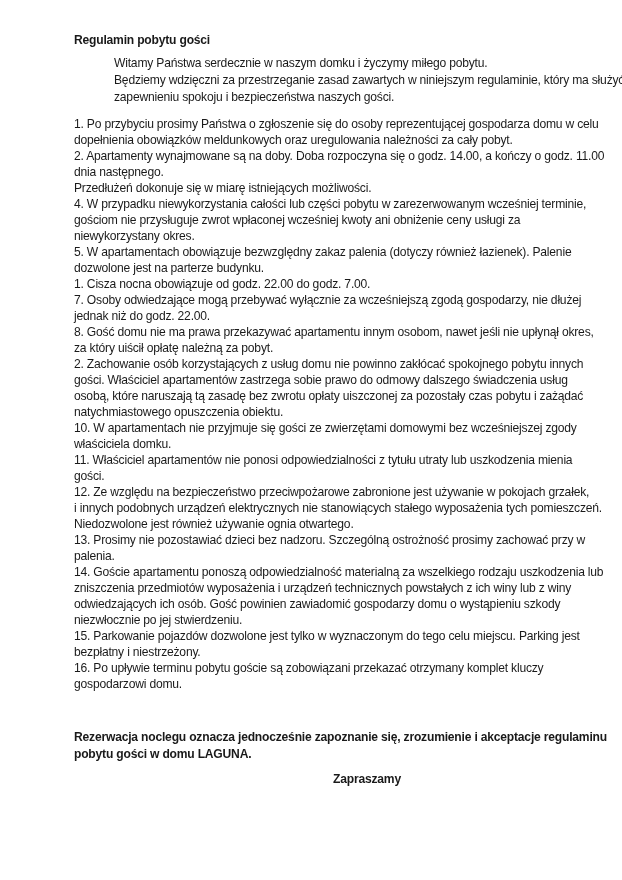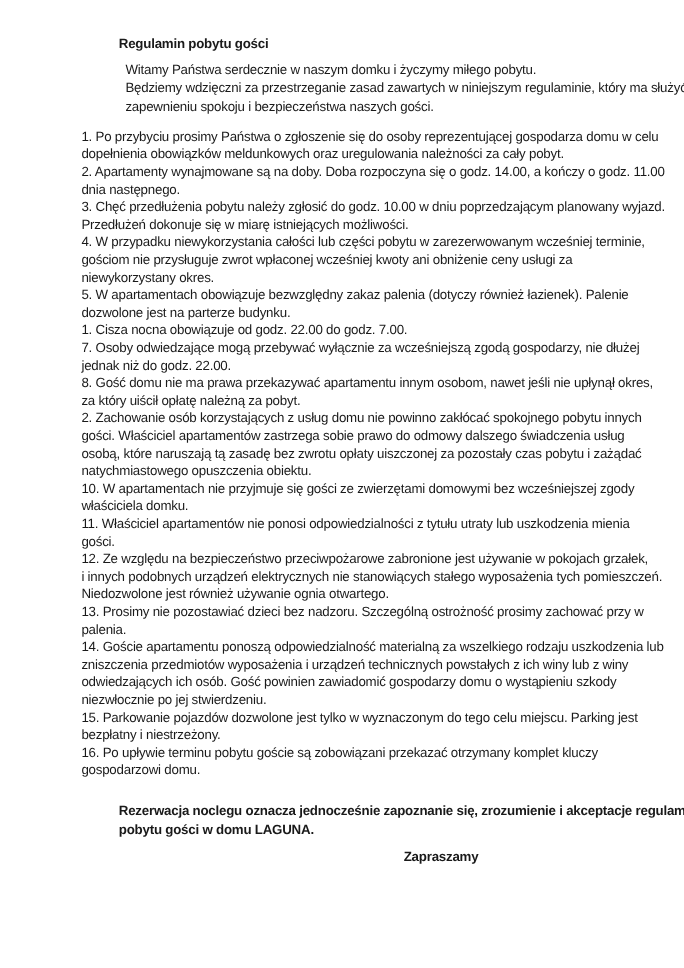--- a/index.html
+++ b/index.html
@@ -1,20 +1,20 @@
 <!DOCTYPE html>
 <html><head>
 <meta charset="utf-8">
 <style>
   html, body { margin: 0; padding: 0; background: #ffffff; }
   body { width: 622px; height: 880px; position: relative; overflow: hidden;
          font-family: "Liberation Sans", sans-serif; color: #1a1a1a; }
   .line { position: absolute; left: 74px; white-space: nowrap; font-size: 12.1px;
           letter-spacing: -0.2px; line-height: 16px; height: 16px; }
-  .b { font-weight: bold; margin-left: 34px; }
+  .b { font-weight: bold; }
   #title { top: 32px; }
   #intro { position: absolute; top: 55px; left: 0; }
   #intro .line { position: relative; left: 74px; height: 17px; line-height: 17px; margin-left: 40px; }
   #rules { position: absolute; top: 116px; left: 0; }
   #rules .line { position: relative; left: 74px; }
   #footer { position: absolute; top: 729px; left: 0; }
   #footer .line { position: relative; left: 74px; height: 17px; line-height: 17px; }
   #closing { position: absolute; top: 771px; left: 333px; }
 </style>
 </head>
@@ -27,21 +27,20 @@
     <div class="line">Witamy Państwa serdecznie w naszym domku i życzymy miłego pobytu.</div>
     <div class="line">Będziemy wdzięczni za przestrzeganie zasad zawartych w niniejszym regulaminie, który ma służyć</div>
     <div class="line">zapewnieniu spokoju i bezpieczeństwa naszych gości.</div>
   </div>
 
   <div id="rules">
     <div class="line">1. Po przybyciu prosimy Państwa o zgłoszenie się do osoby reprezentującej gospodarza domu w celu</div>
     <div class="line">dopełnienia obowiązków meldunkowych oraz uregulowania należności za cały pobyt.</div>
     <div class="line">2. Apartamenty wynajmowane są na doby. Doba rozpoczyna się o godz. 14.00, a kończy o godz. 11.00</div>
     <div class="line">dnia następnego.</div>
-    <div class="line">3. Chęć przedłużenia pobytu należy zgłosić do godz. 10.00 w dniu poprzedzającym planowany wyjazd.</div>
     <div class="line">Przedłużeń dokonuje się w miarę istniejących możliwości.</div>
     <div class="line">4. W przypadku niewykorzystania całości lub części pobytu w zarezerwowanym wcześniej terminie,</div>
     <div class="line">gościom nie przysługuje zwrot wpłaconej wcześniej kwoty ani obniżenie ceny usługi za</div>
     <div class="line">niewykorzystany okres.</div>
     <div class="line">5. W apartamentach obowiązuje bezwzględny zakaz palenia (dotyczy również łazienek). Palenie</div>
     <div class="line">dozwolone jest na parterze budynku.</div>
     <div class="line">1. Cisza nocna obowiązuje od godz. 22.00 do godz. 7.00.</div>
     <div class="line">7. Osoby odwiedzające mogą przebywać wyłącznie za wcześniejszą zgodą gospodarzy, nie dłużej</div>
     <div class="line">jednak niż do godz. 22.00.</div>
     <div class="line">8. Gość domu nie ma prawa przekazywać apartamentu innym osobom, nawet jeśli nie upłynął okres,</div>

